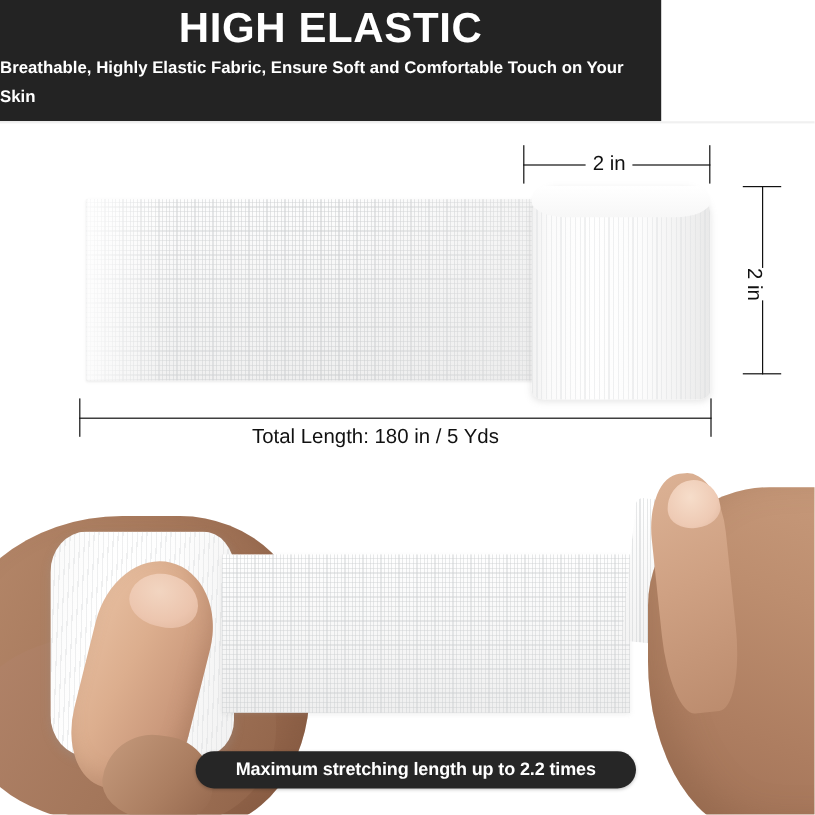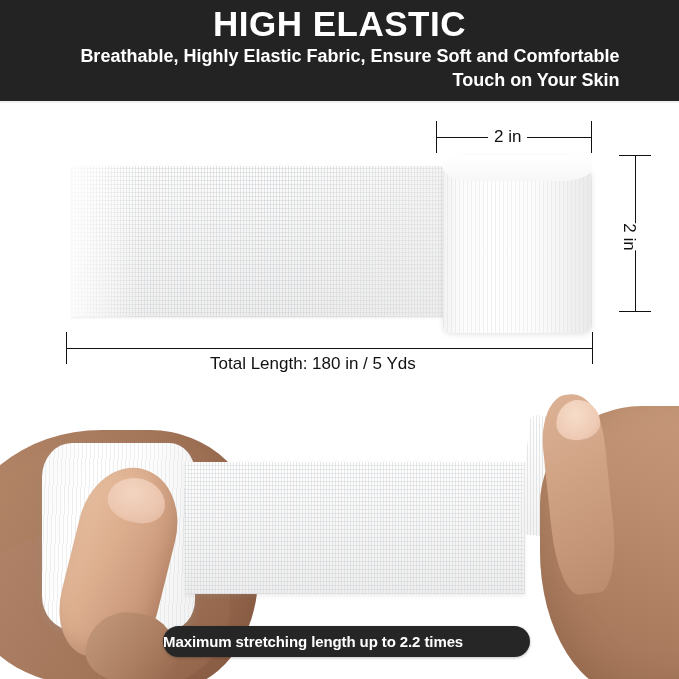--- a/index.html
+++ b/index.html
@@ -17,45 +17,45 @@
     height: 679px;
     overflow: hidden;
     background: #ffffff;
   }
 
   
   .header-banner {
     position: absolute;
     left: 0;
     top: 0;
-    width: 679px;
+    width: 551px;
     height: 101px;
     background: #232323;
     box-sizing: border-box;
     display: flex;
     flex-direction: column;
     align-items: center;
     justify-content: flex-start;
     padding-top: 4px;
   }
   .header-title {
     color: #ffffff;
     font-size: 35px;
     font-weight: bold;
     letter-spacing: 0.5px;
     line-height: 40px;
     text-align: center;
     white-space: nowrap;
   }
   .header-sub {
     color: #ffffff;
-    font-size: 18px;
+    font-size: 14px;
     font-weight: bold;
     line-height: 24px;
-    text-align: right;
+    text-align: left;
     max-width: 560px;
   }
   .header-rule {
     position: absolute;
     left: 0;
     top: 101px;
     width: 679px;
     height: 2px;
     background: #f0f0f0;
   }
@@ -330,20 +330,21 @@
   .pill-banner {
     position: absolute;
     left: 163px;
     top: 626px;
     width: 367px;
     height: 31px;
     background: #262626;
     border-radius: 16px;
     display: flex;
     align-items: center;
+    justify-content: center;
     box-shadow: 0 1px 3px rgba(0,0,0,0.25);
   }
   .pill-text {
     color: #ffffff;
     font-size: 15px;
     font-weight: bold;
     letter-spacing: -0.1px;
     white-space: nowrap;
   }
 </style>

